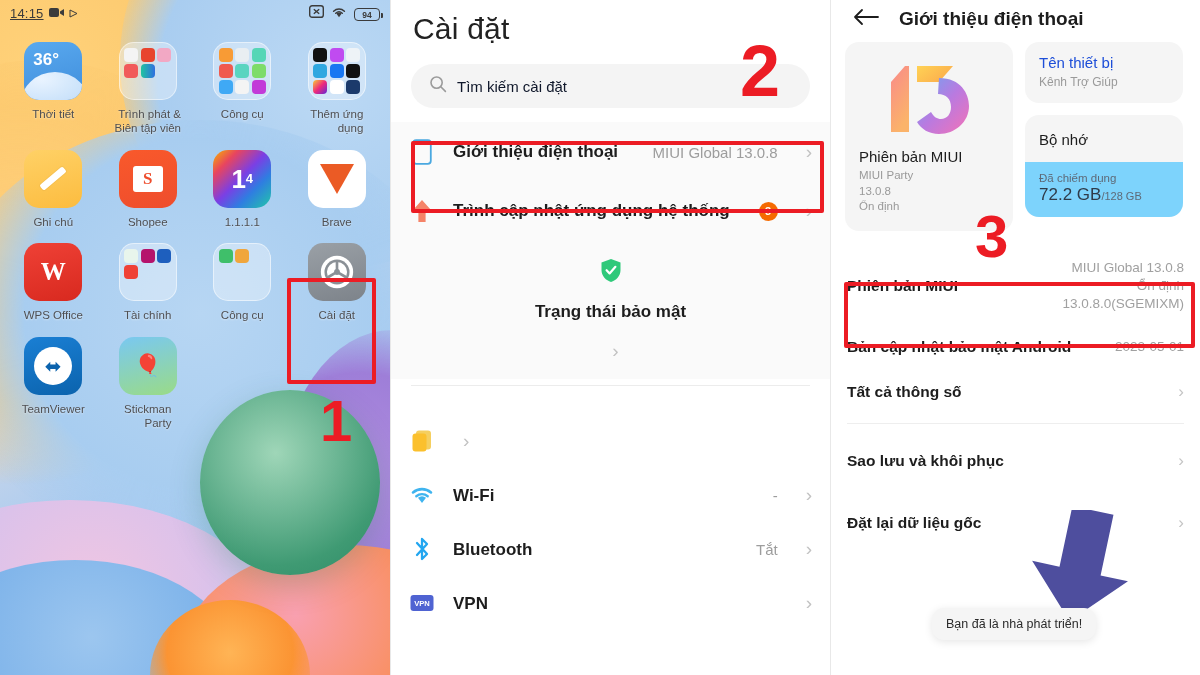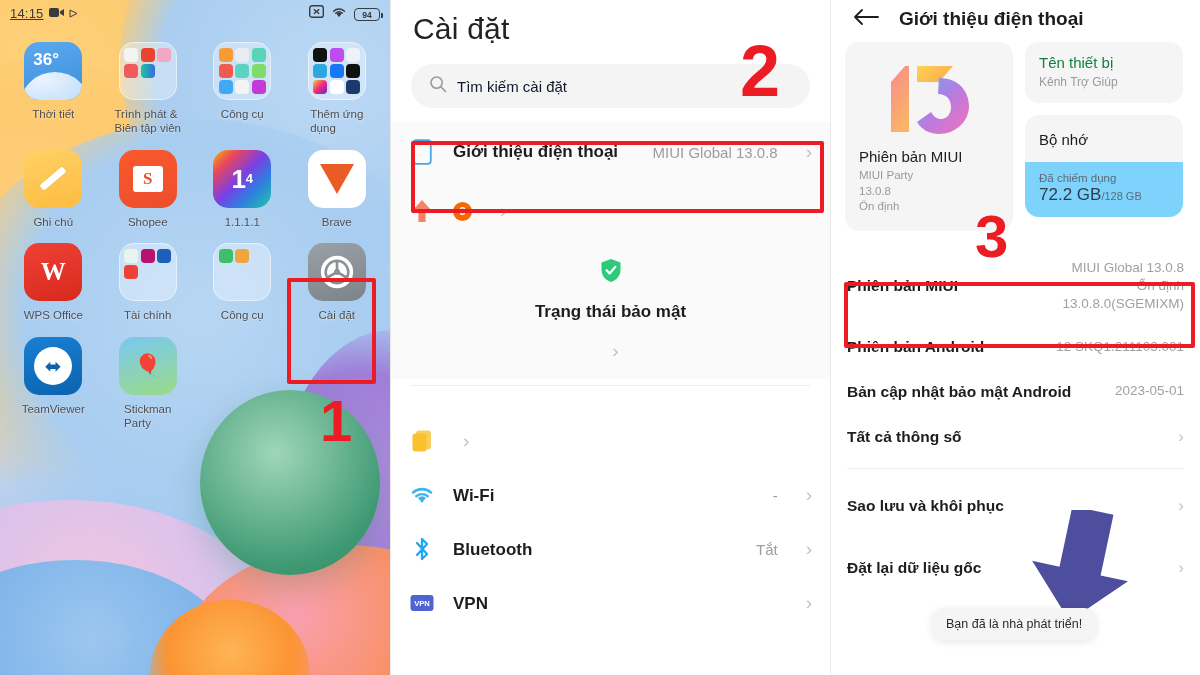--- a/index.html
+++ b/index.html
@@ -102,21 +102,21 @@
     row-gap: 14px;
     padding: 10px 6px 0 6px;
   }
   .app-cell { display: flex; flex-direction: column; align-items: center; gap: 7px; }
   .app-icon {
     width: 58px; height: 58px; border-radius: 15px;
     display: flex; align-items: center; justify-content: center;
     overflow: hidden; position: relative;
   }
   .app-label {
-    font-size: 11.5px; color: #4f4f52; text-align: left;
+    font-size: 11.5px; color: #4f4f52; text-align: right;
     line-height: 1.25; max-width: 82px;
     text-shadow: 0 1px 2px rgba(255,255,255,.5);
   }
   .folder {
     width: 58px; height: 58px; border-radius: 15px;
     background: rgba(255,255,255,.34);
     border: 1px solid rgba(255,255,255,.5);
     display: grid; grid-template-columns: repeat(3,1fr); grid-template-rows: repeat(3,1fr);
     gap: 2.2px; padding: 4.5px;
   }
@@ -220,21 +220,21 @@
   .miui-card {
     width: 168px; background:#f5f5f5; border-radius: 14px;
     padding: 14px 14px 16px 14px; position: relative;
     display:flex; flex-direction:column;
   }
   .miui-logo { height: 86px; display:flex; align-items:center; justify-content:center; }
   .miui-card .mi-ttl { font-size: 15px; color:#1d1d1d; margin-top: 6px; }
   .miui-card .mi-sub { font-size: 11.5px; color:#9a9a9a; line-height: 1.35; margin-top: 3px; }
   .right-cards { display:flex; flex-direction:column; gap: 12px; width: 158px; }
   .dev-card { background:#f5f5f5; border-radius:14px; padding: 12px 14px 14px 14px; }
-  .dev-ttl { font-size: 15px; color:#15803d; }
+  .dev-ttl { font-size: 15px; color:#1d4ed8; }
   .dev-sub { font-size: 12px; color:#9a9a9a; margin-top: 4px; }
   .mem-card { background:#f5f5f5; border-radius:14px; overflow:hidden; }
   .mem-ttl { font-size: 15px; color:#1d1d1d; padding: 16px 14px 14px 14px; }
   .mem-fill { background:#7dd3fc; padding: 10px 14px 12px 14px; }
   .mem-lab { font-size: 11.5px; color:#5e6a78; }
   .mem-val { font-size: 17px; color:#2f3b49; font-weight:500; margin-top:1px; }
   .mem-val .small { font-size: 11px; color:#5e6a78; font-weight:400; }
 
   .about-list { margin-top: 16px; }
   .ab-row {
@@ -503,20 +503,21 @@
         <span class="set-value">MIUI Global 13.0.8</span>
         <span class="chev">›</span>
       </div>
 
       <div class="set-row" style="padding-top:16px;padding-bottom:16px;">
         <span class="set-ico">
           <svg width="20" height="24" viewBox="0 0 20 24">
               <path d="M10 1 L19 11 L13.6 11 L13.6 23 L6.4 23 L6.4 11 L1 11 Z" fill="#f58368"></path>
             </svg>
         </span>
+        <span class="set-label">Trình cập nhật ứng dụng hệ thống</span>
         <span class="badge">3</span>
         <span class="chev">›</span>
       </div>
 
       <div class="set-row" style="padding-top:17px;padding-bottom:17px;flex-direction:column;">
         <span class="set-ico">
           <svg width="22" height="25" viewBox="0 0 22 25">
               <path d="M11 1 L20.5 4.5 V12 C20.5 18 16 22.5 11 24 C6 22.5 1.5 18 1.5 12 V4.5 Z" fill="#2fc97a"></path>
               <path d="M6.6 12.2 L9.6 15.4 L15.4 8.8" stroke="#fff" stroke-width="2.2" fill="none" stroke-linecap="round" stroke-linejoin="round"></path>
             </svg>
@@ -637,24 +638,20 @@
 
     <div class="about-list">
 
       <div class="ab-row" style="padding-top:12px;padding-bottom:12px;">
         <span class="ab-label">Phiên bản MIUI</span>
         <span class="ab-value" style="white-space:pre-line">MIUI Global 13.0.8
 Ổn định
 13.0.8.0(SGEMIXM)</span>
       </div>
 
-      <div class="ab-row">
-        <span class="ab-label">Phiên bản Android</span>
-        <span class="ab-value">12 SKQ1.211103.001</span>
-      </div>
 
       <div class="ab-row">
         <span class="ab-label">Bản cập nhật bảo mật Android</span>
         <span class="ab-value">2023-05-01</span>
       </div>
 
       <div class="ab-row">
         <span class="ab-label">Tất cả thông số</span>
         <span class="ab-chev">›</span>
       </div>

